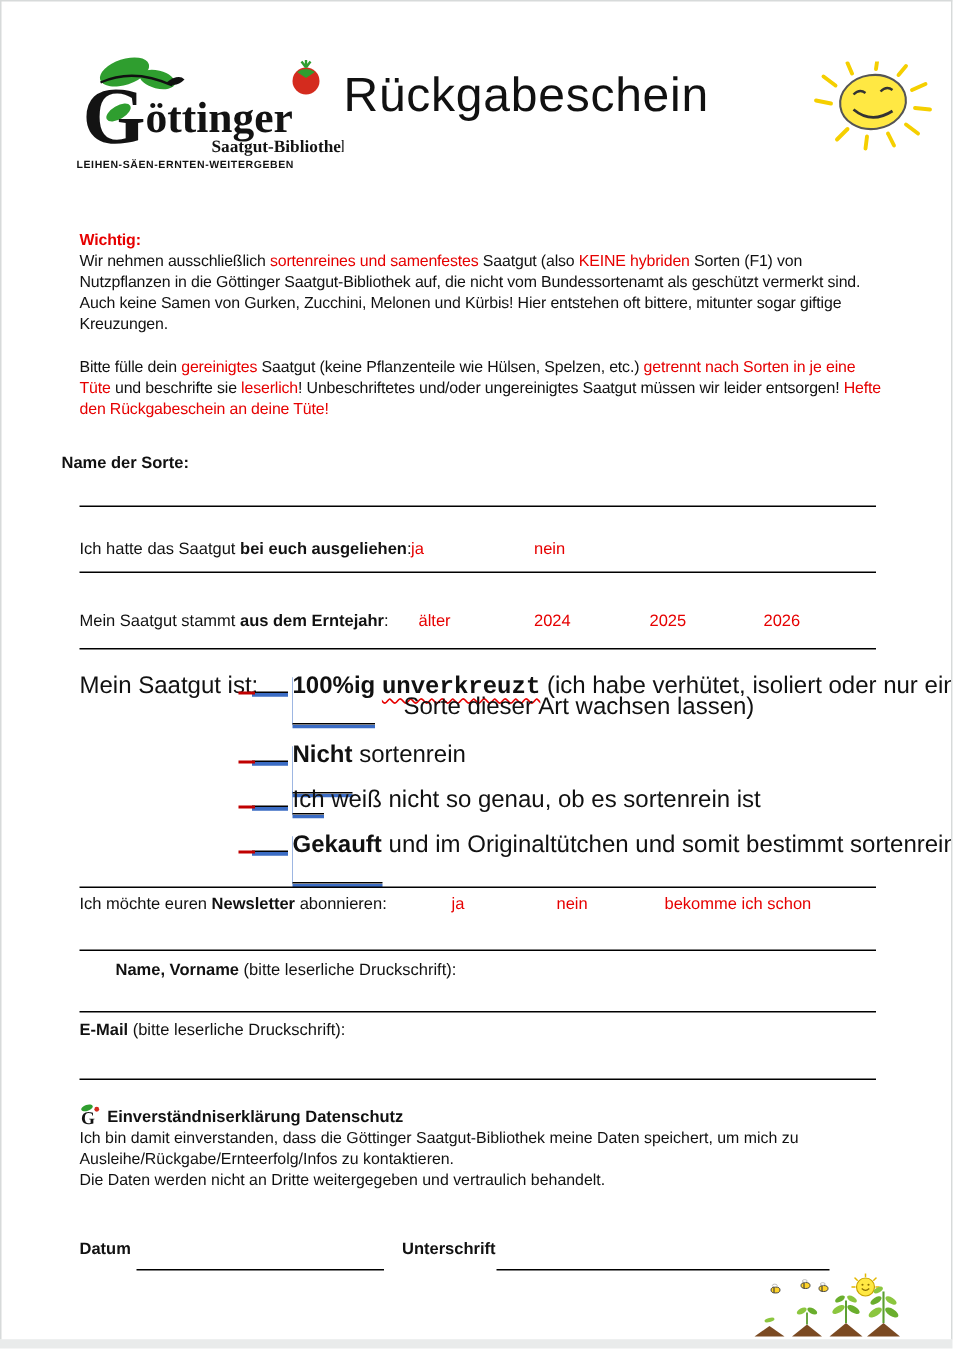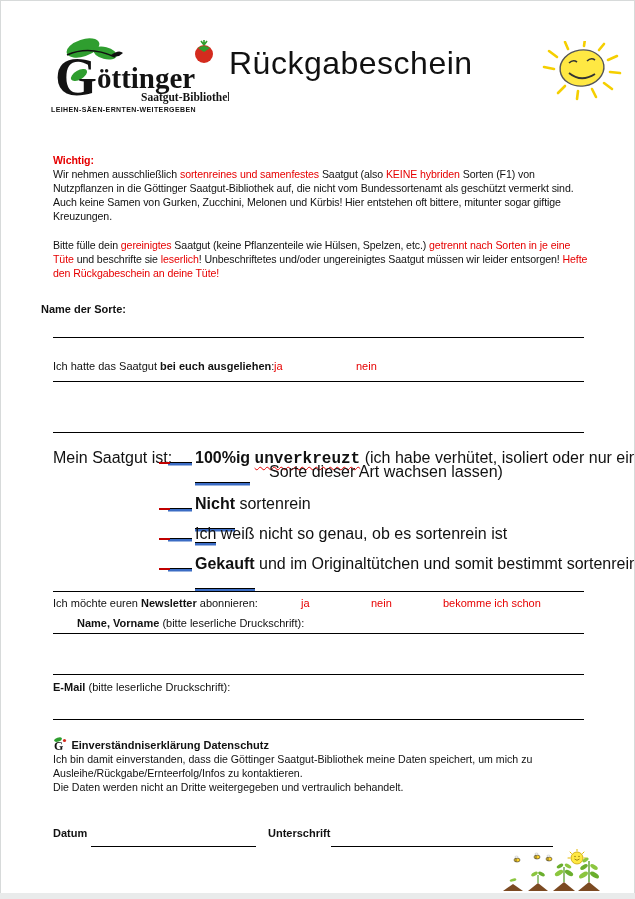--- a/index.html
+++ b/index.html
@@ -99,20 +99,27 @@
   <div class="abs label-row bold" style="left:40px;top:302px;">Name der Sorte:</div>
   <div class="rule" style="top:336px;"></div>
 
   <div class="abs label-row" style="left:52px;top:359px;width:531px;">
     <span>Ich hatte das Saatgut </span><span class="bold">bei euch ausgeliehen</span><span>:</span>
     <span class="opt" style="left:221px;">ja</span>
     <span class="opt" style="left:303px;">nein</span>
   </div>
   <div class="rule" style="top:380px;"></div>
 
+  <div class="abs label-row" style="left:52px;top:407px;width:531px;">
+    <span>Mein Saatgut stammt </span><span class="bold">aus dem Erntejahr</span><span>:</span>
+    <span class="opt" style="left:226px;">älter</span>
+    <span class="opt" style="left:303px;">2024</span>
+    <span class="opt" style="left:380px;">2025</span>
+    <span class="opt" style="left:456px;">2026</span>
+  </div>
   <div class="rule" style="top:431px;"></div>
 
   <div class="cond-row" style="top:450px;">
     <span>Mein Saatgut ist:</span>
     <span class="abs" style="left:115px;top:0;">
       <span class="blank"></span><span class="kw">100%ig</span> <span class="wavy">unverkreuzt</span><span> (ich habe verhütet, isoliert oder nur eine</span>
     </span>
   </div>
   <div class="cond-row" style="top:464px;left:268px;">
     <span>Sorte dieser Art wachsen lassen)</span>
@@ -133,21 +140,21 @@
   <div class="rule" style="top:590px;"></div>
 
   <div class="abs label-row" style="left:52px;top:596px;width:531px;">
     <span>Ich möchte euren </span><span class="bold">Newsletter</span><span> abonnieren:</span>
     <span class="opt" style="left:248px;">ja</span>
     <span class="opt" style="left:318px;">nein</span>
     <span class="opt" style="left:390px;">bekomme ich schon</span>
   </div>
   <div class="rule" style="top:632px;"></div>
 
-  <div class="abs label-row" style="left:52px;top:616px;padding-left:24px;">
+  <div class="abs label-row" style="left:52px;top:640px;padding-left:24px;">
     <span class="bold">Name, Vorname</span><span> (bitte leserliche Druckschrift):</span>
   </div>
   <div class="rule" style="top:673px;"></div>
 
   <div class="abs label-row" style="left:52px;top:680px;">
     <span class="bold">E-Mail</span><span> (bitte leserliche Druckschrift):</span>
   </div>
   <div class="rule" style="top:718px;"></div>
 
   <div class="abs" style="left:52px;top:734px;height:15px;">

